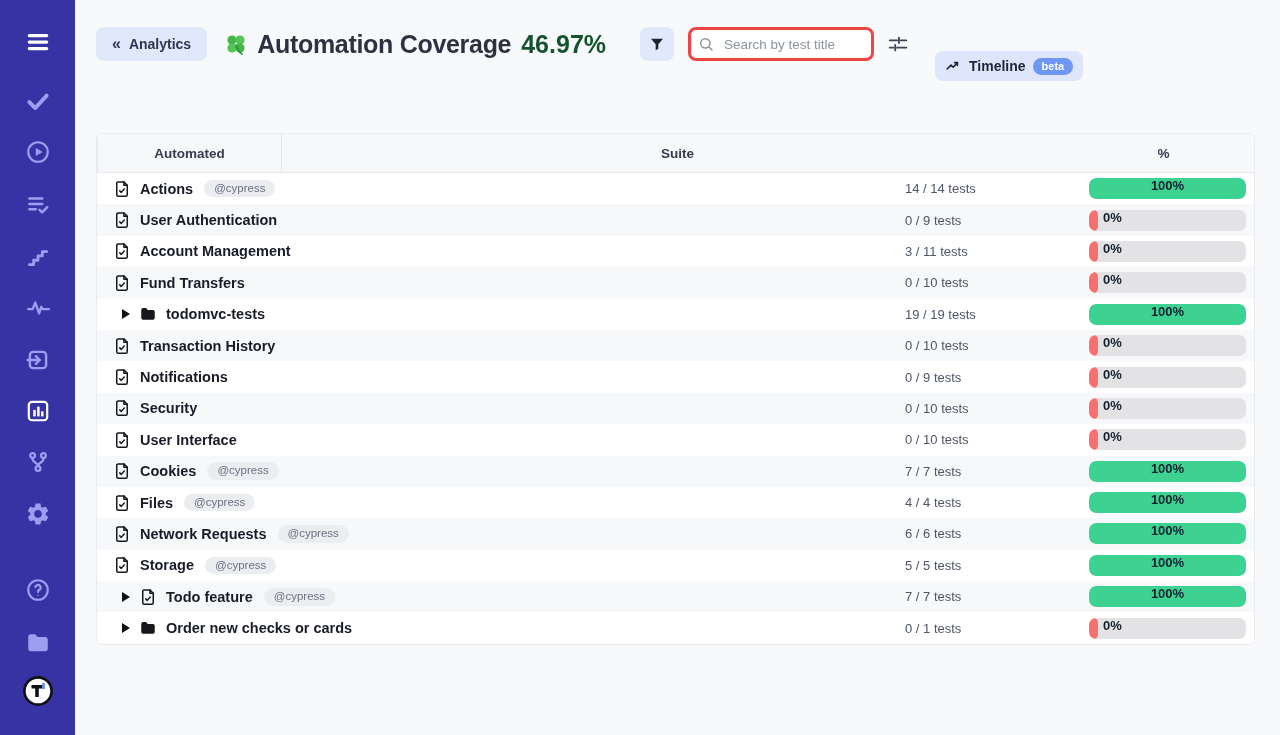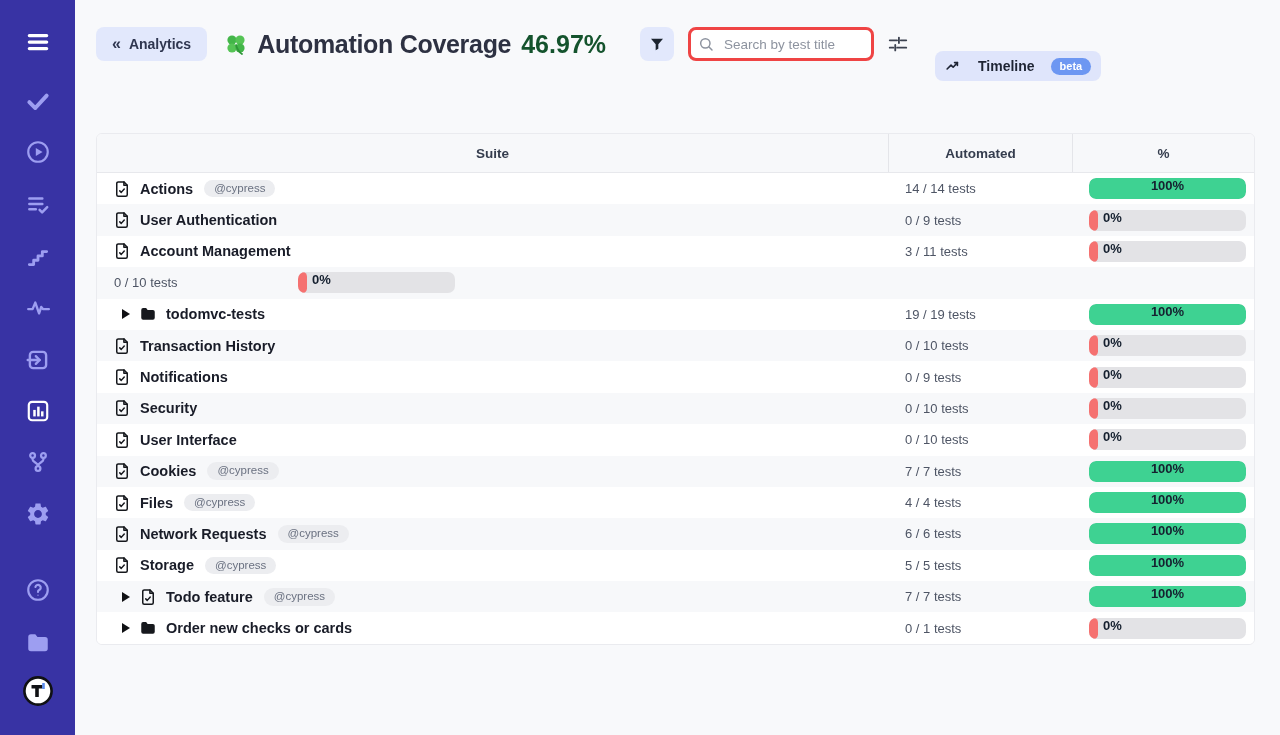--- a/index.html
+++ b/index.html
@@ -54,21 +54,21 @@
   .search-wrap { position:relative; margin-left:14px; }
   .search-wrap svg { position:absolute; left:10px; top:9px; width:16px; height:16px; }
   .search-input {
     width:186px; height:34px; border:3px solid #ef4444; border-radius:8px;
     background:#ffffff; padding:0 10px 0 33px;
     font-family:inherit; font-size:13.5px; color:#2d3142; outline:none;
   }
   .search-input::placeholder { color:#8d939f; }
   .sliders { margin-left:13px; width:22px; height:22px; color:#3c4250; cursor:pointer; }
   .sliders svg { width:22px; height:22px; }
-  .btn-timeline { margin-left:26px; height:30px; padding:0 10px; gap:16px; font-size:14px; color:#1e2433; background:#dfe5fb;margin-top:44px; }
+  .btn-timeline { margin-left:26px; height:30px; padding:0 10px; gap:7px; font-size:14px; color:#1e2433; background:#dfe5fb;margin-top:44px; }
   .btn-timeline svg { width:17px; height:17px; }
   .beta-badge {
     background: var(--badge, #6d97f2); color:#ffffff;
     font-size:11px; font-weight:700; border-radius:10px; padding:3px 9px; line-height:1;
   }
 
   
   .cov-table {
     margin-top:72px; width:1159px;
     background:#ffffff; border:1px solid #eaebef; border-radius:6px;
@@ -239,22 +239,22 @@
           <path d="M3 15.5 8.5 10l3 3L17.5 6.5"></path>
           <path d="M13.5 6.5h4v4"></path>
         </svg>
       <span>Timeline</span>
       <span class="beta-badge">beta</span>
     </button>
   </div>
 
   <div class="cov-table">
     <div class="thead">
+      <div class="th th-automated">Automated</div>
       <div class="th th-suite">Suite</div>
-      <div class="th th-automated">Automated</div>
       <div class="th th-percent">%</div>
     </div>
     <div class="tbody">
         <div class="trow">
     <div class="cell-suite">
 
       <span class="row-icon">
         <svg viewBox="0 0 24 24" fill="none" stroke="currentColor" stroke-width="2" stroke-linecap="round" stroke-linejoin="round">
                 <path d="M14.5 2.5H7a2 2 0 0 0-2 2v15a2 2 0 0 0 2 2h10a2 2 0 0 0 2-2V7z"></path>
                 <path d="M14.5 2.5V7H19"></path>
@@ -311,20 +311,33 @@
     </div>
     <div class="cell-automated">3 / 11 tests</div>
     <div class="cell-percent">
       <div class="bar empty">
         <div class="fill"></div>
         <span class="bar-label">0%</span>
       </div>
     </div>
   </div>
         <div class="trow alt">
+    <div class="cell-suite">
+
+      <span class="row-icon">
+        <svg viewBox="0 0 24 24" fill="none" stroke="currentColor" stroke-width="2" stroke-linecap="round" stroke-linejoin="round">
+                <path d="M14.5 2.5H7a2 2 0 0 0-2 2v15a2 2 0 0 0 2 2h10a2 2 0 0 0 2-2V7z"></path>
+                <path d="M14.5 2.5V7H19"></path>
+                <path d="m9 14.5 2 2 4-4.5"></path>
+              </svg>
+      </span>
+
+      <span class="suite-name">Fund Transfers</span>
+
+    </div>
     <div class="cell-automated">0 / 10 tests</div>
     <div class="cell-percent">
       <div class="bar empty">
         <div class="fill"></div>
         <span class="bar-label">0%</span>
       </div>
     </div>
   </div>
         <div class="trow expandable">
     <div class="cell-suite">

